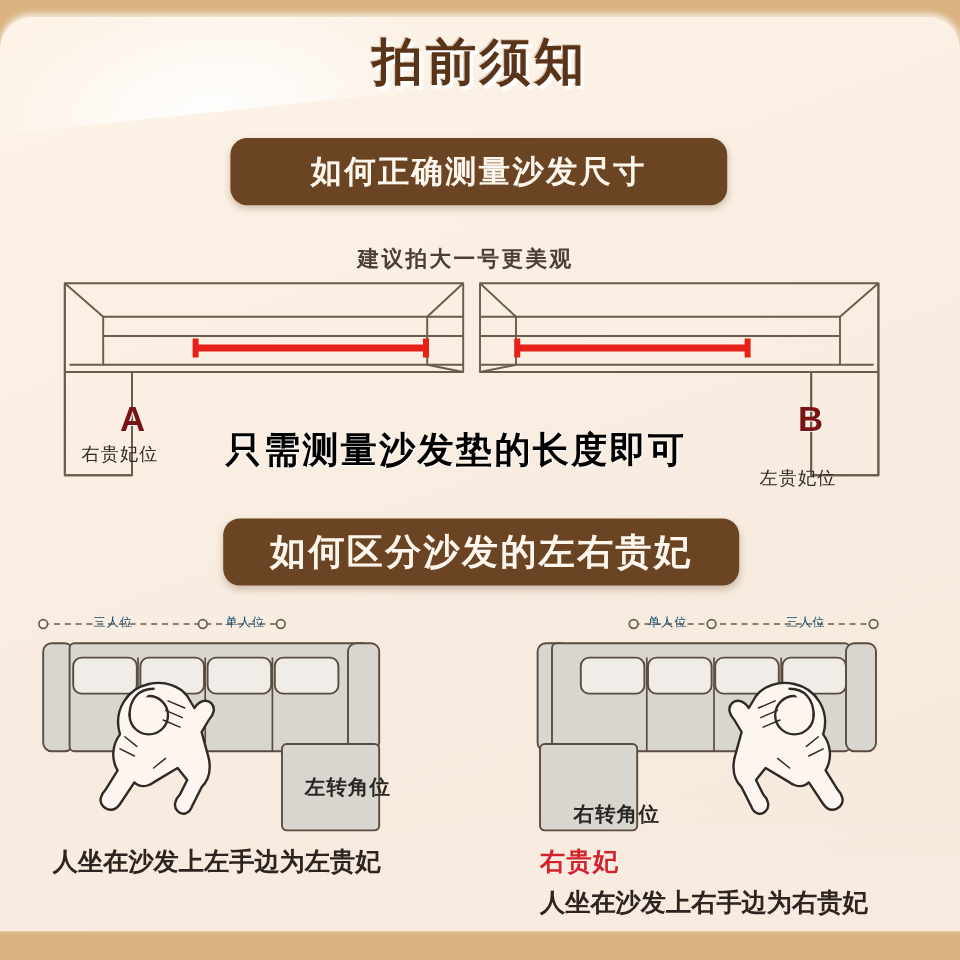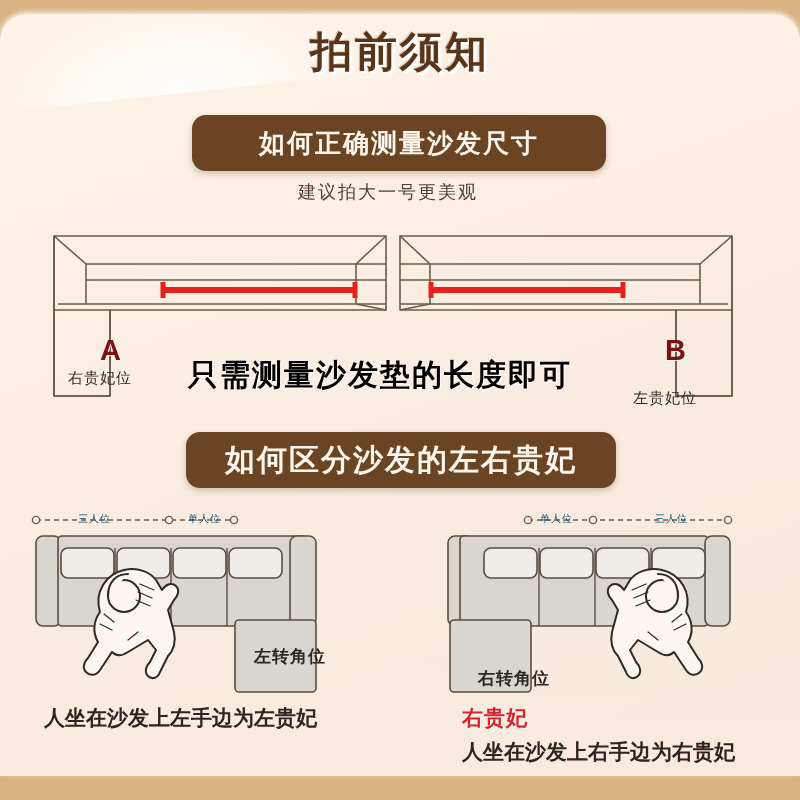--- a/index.html
+++ b/index.html
@@ -98,28 +98,28 @@
     left: 186px;
     top: 432px;
     width: 430px;
     height: 56px;
     font-size: 30px;
   }
 
   
   .sub-note {
     position: absolute;
-    top: 180px;
+    top: 204px;
     left: 0;
     width: 776px;
     text-align: center;
     font-size: 18px;
     color: #4a4038;
     letter-spacing: 2px;
-    font-weight: 400;
+    font-weight: 700;
   }
 
   
   .mid-caption {
     position: absolute;
     top: 355px;
     left: 0;
     width: 760px;
     text-align: center;
     font-size: 30px;
@@ -183,21 +183,21 @@
     color: #2b2724;
     letter-spacing: 1px;
     white-space: nowrap;
   }
   #corner-left  { left: 254px; top: 645px; }
   #corner-right { left: 478px; top: 645px; margin-top: 22px; }
 
   
   .caption-block { position: absolute; }
   #caption-left  { left: 44px;  top: 704px; }
-  #caption-right { left: 450px; top: 704px; margin-left: 12px; }
+  #caption-right { left: 450px; top: 704px; }
 
   .caption-head {
     font-size: 21px;
     font-weight: bold;
     color: #d4232a;
     letter-spacing: 1px;
     margin: 0 0 6px 0;
     text-shadow: 1px 1px 0 rgba(255,255,255,0.7);
   }
   .caption-body {

